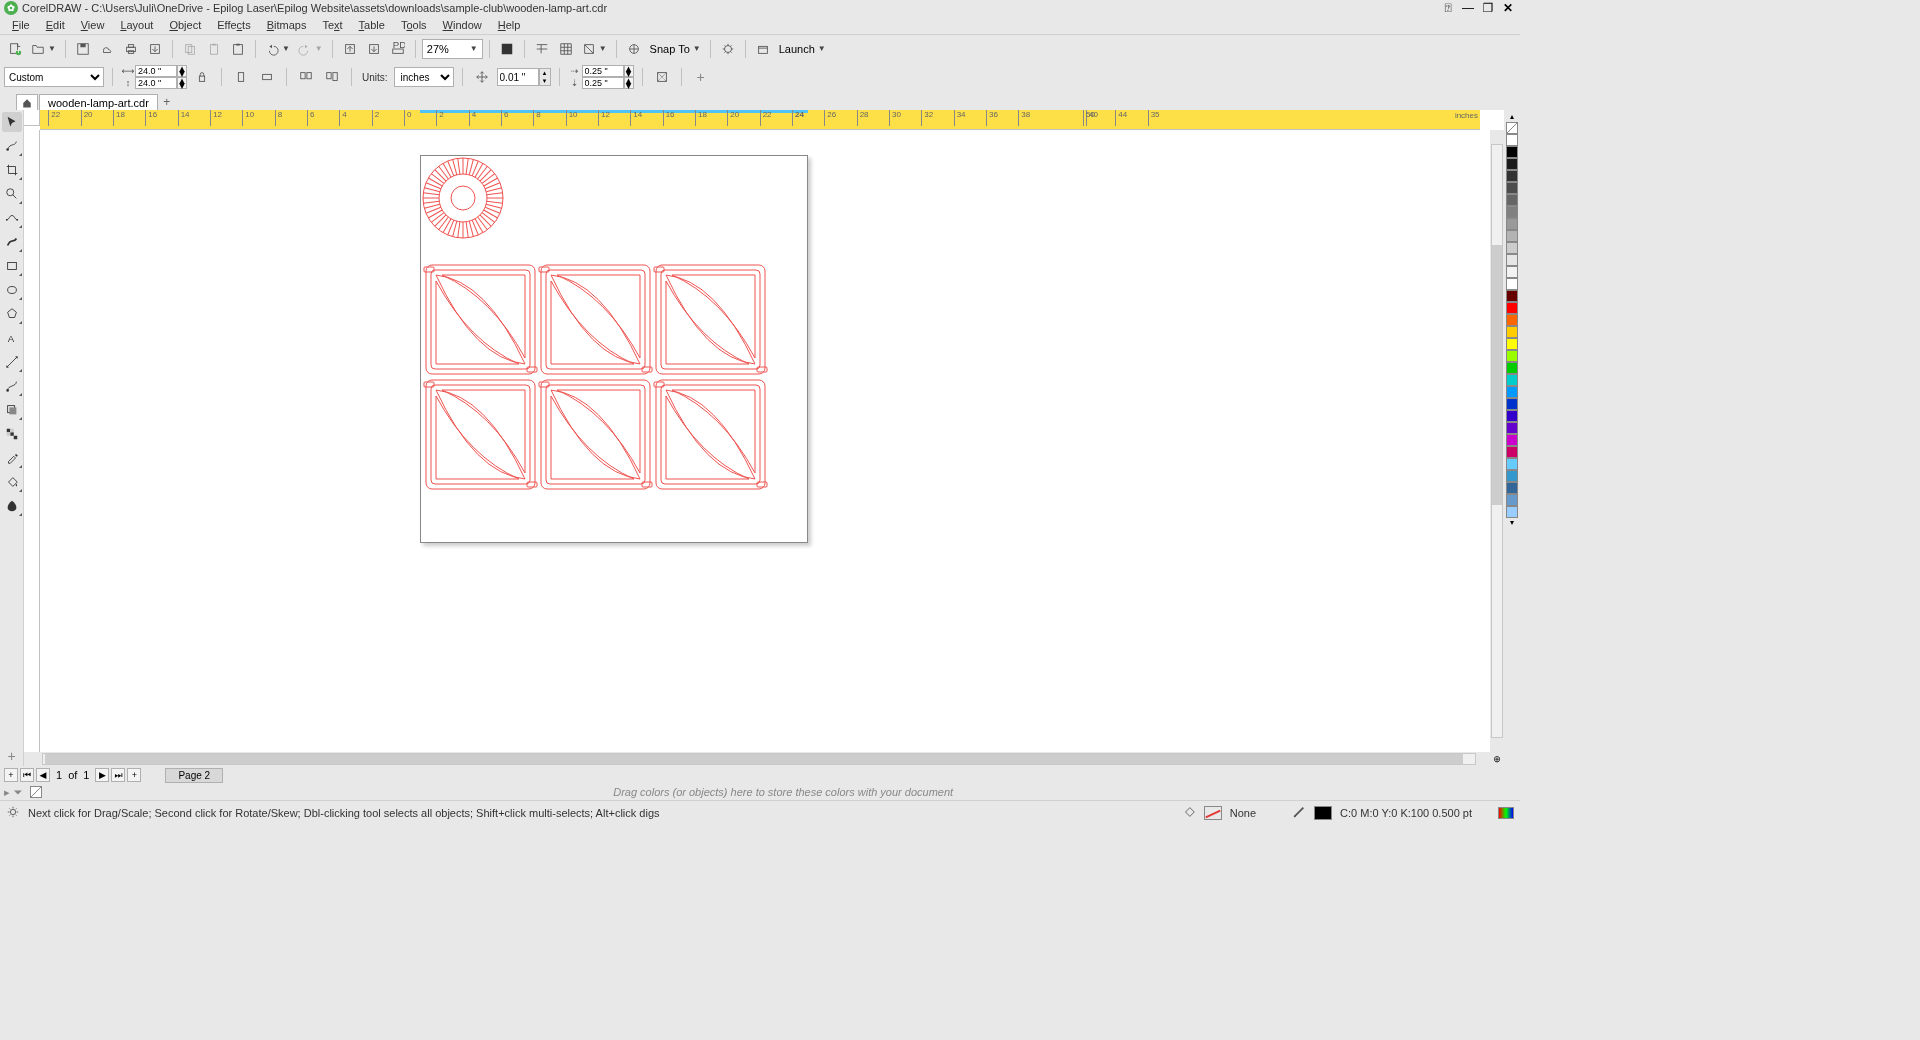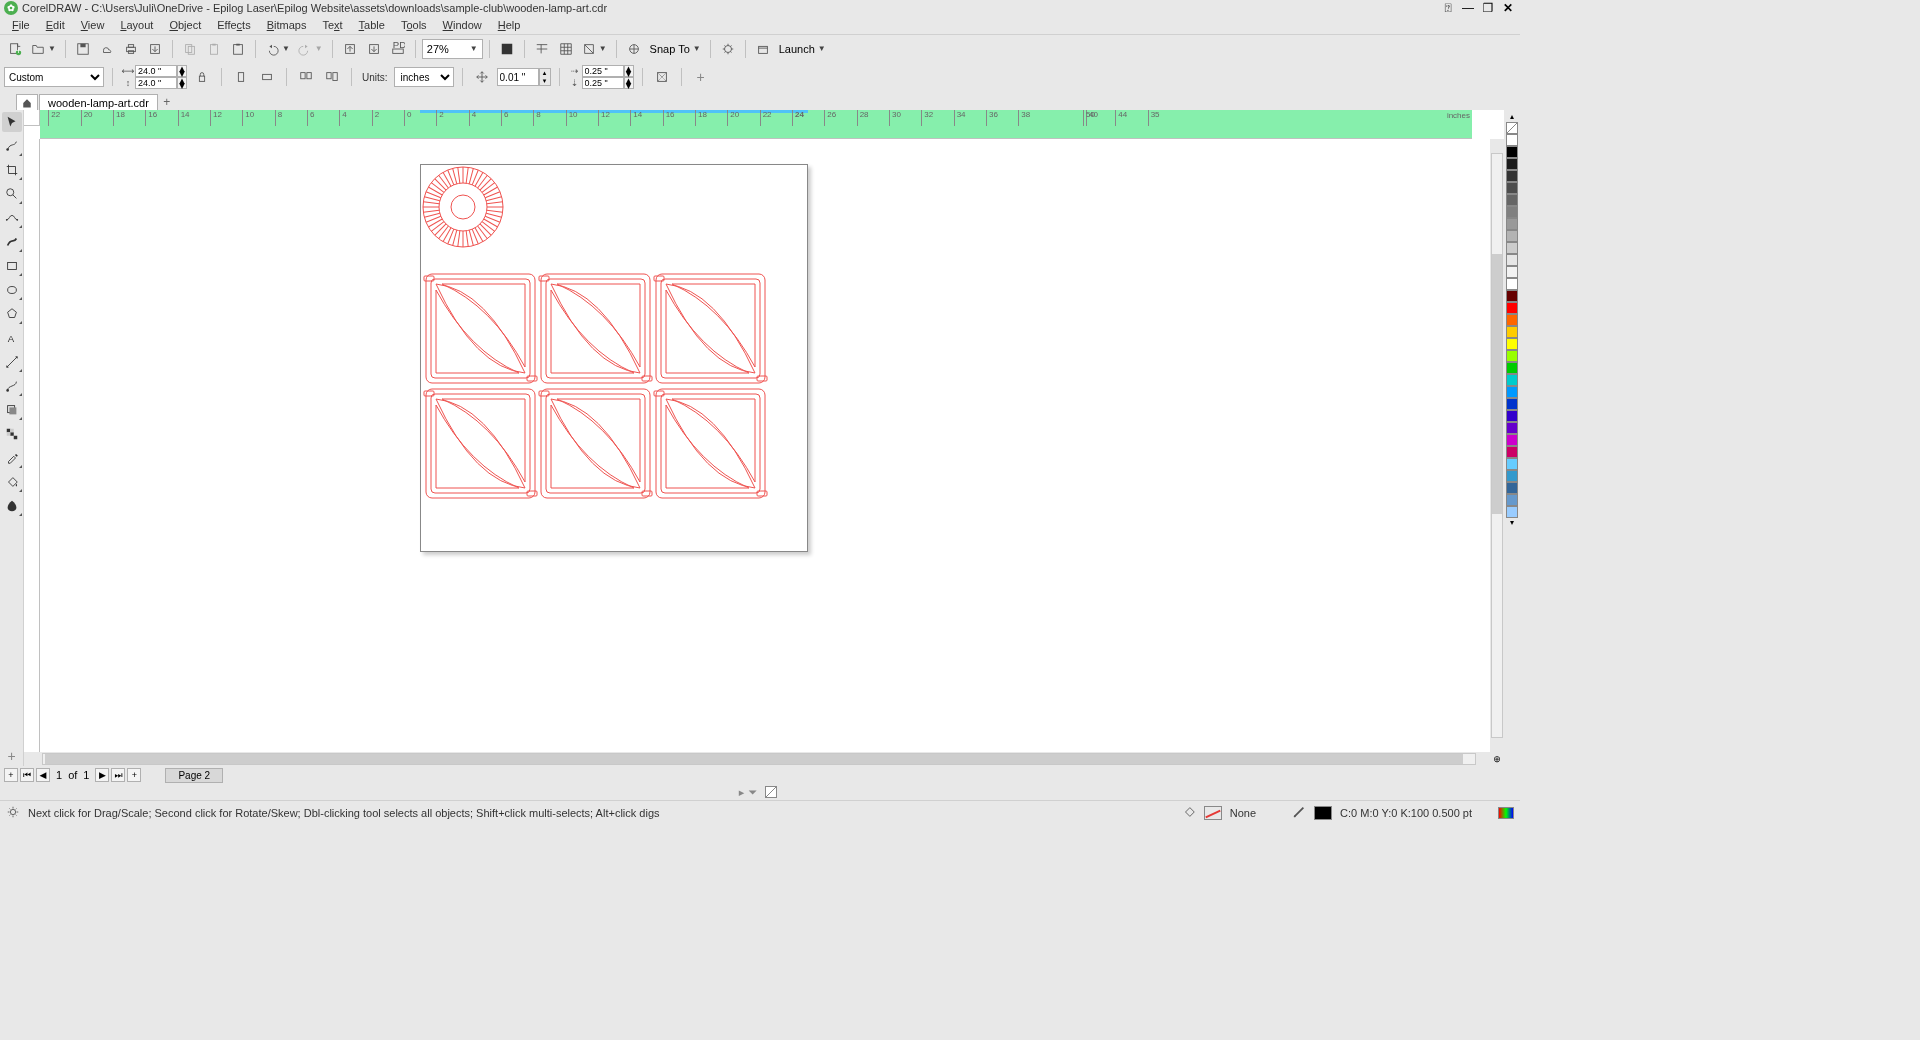--- a/index.html
+++ b/index.html
@@ -32,21 +32,21 @@
 .tabbar .hometab { width: 22px; height: 16px; background: #fff; border: 1px solid #b0b0b0; border-bottom: none; display: flex; align-items: center; justify-content: center; margin-right: 1px; }
 .tabbar .doctab { height: 16px; background: #fff; border: 1px solid #b0b0b0; border-bottom: none; padding: 0 8px; font-size: 10px; display: flex; align-items: center; margin-right: 1px; }
 .tabbar .addtab { width: 16px; height: 16px; display: flex; align-items: center; justify-content: center; font-size: 12px; color: #666; cursor: pointer; }
 .workspace { flex: 1; display: flex; background: #fff; position: relative; }
 .toolbox { width: 24px; background: #e8e8e8; display: flex; flex-direction: column; align-items: center; padding-top: 2px; gap: 4px; border-right: 1px solid #d0d0d0; }
 .tool { width: 20px; height: 20px; display: flex; align-items: center; justify-content: center; cursor: pointer; border-radius: 2px; position: relative; }
 .tool.active { background: #d0d0d0; }
 .tool::after { content: ""; position: absolute; right: 0; bottom: 0; width: 0; height: 0; border-left: 3px solid transparent; border-bottom: 3px solid #555; display: none; }
 .tool.fly::after { display: block; }
 .canvas-area { flex: 1; display: flex; flex-direction: column; position: relative; background: #fff; }
-.hruler { height: 29px; background: #86efac; border-bottom: 1px solid #c0c0c0; position: relative; overflow: hidden; margin-left: 16px; margin-right: 32px; }
+.hruler { height: 20px; background: #fde047; border-bottom: 1px solid #c0c0c0; position: relative; overflow: hidden; margin-left: 16px; margin-right: 24px; }
 .hruler .tick { position: absolute; top: 0; height: 16px; border-left: 1px solid #888; }
 .hruler .tick span { position: absolute; top: 0px; left: 2px; font-size: 8px; color: #666; }
 .ruler-highlight { position: absolute; top: 0; height: 3px; background: #4fc3f7; }
 .canvas-inner { flex: 1; display: flex; position: relative; }
 .vruler { width: 16px; background: #fff; border-right: 1px solid #c0c0c0; position: relative; overflow: hidden; }
 .drawing { flex: 1; background: #fff; position: relative; overflow: hidden; }
 .page { position: absolute; background: #fff; border: 1px solid #888; box-shadow: 3px 3px 4px rgba(0,0,0,0.2); }
 .artwork { stroke: #ef5350; stroke-width: 1; fill: none; }
 .colorpalette { width: 16px; background: #e8e8e8; display: flex; flex-direction: column; align-items: center; padding-top: 2px; }
 .swatch { width: 12px; height: 12px; border: 1px solid #888; margin-bottom: 0; }
@@ -774,20 +774,21 @@
 </div>
 
 <div class="colorstore">
   <span style="font-style:normal">▸</span>
   <span style="font-style:normal">⏷</span>
   <span class="swatch" style="background:#fff;position:relative;margin:0 4px">
       <svg width="10" height="10" style="position:absolute">
         <line x1="0" y1="10" x2="10" y2="0" stroke="#888"></line>
       </svg>
     </span>
+  <span style="flex:1;text-align:center">Drag colors (or objects) here to store these colors with your document</span>
 </div>
 
 <div class="statusbar">
   <span><svg class="icon" viewBox="0 0 16 16">
         <circle cx="8" cy="8" r="3" fill="none" stroke="#555"></circle>
         <path d="M8 2v2M8 12v2M2 8h2M12 8h2M4 4l1 1M11 11l1 1M4 12l1-1M11 5l1-1" stroke="#555"></path>
       </svg></span>
   <span>Next click for Drag/Scale; Second click for Rotate/Skew; Dbl-clicking tool selects all objects; Shift+click multi-selects; Alt+click digs</span>
   <span class="spacer"></span>
   <span><svg class="icon" viewBox="0 0 16 16">

